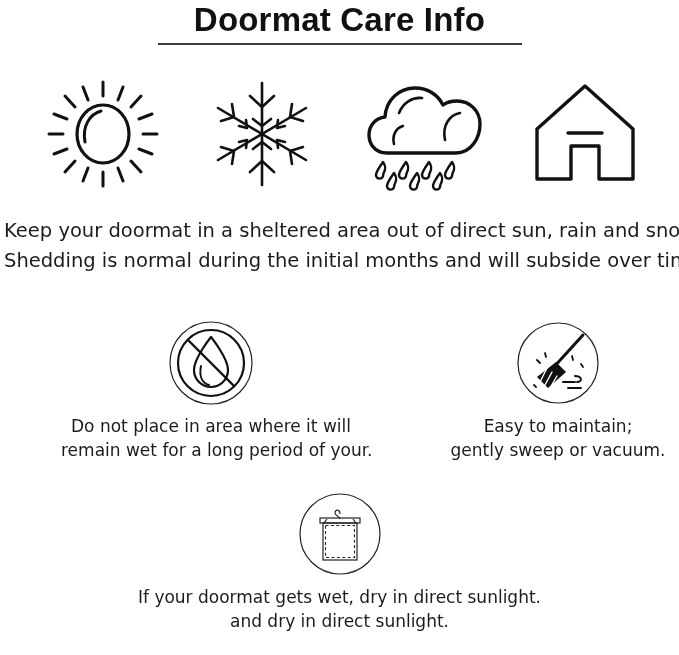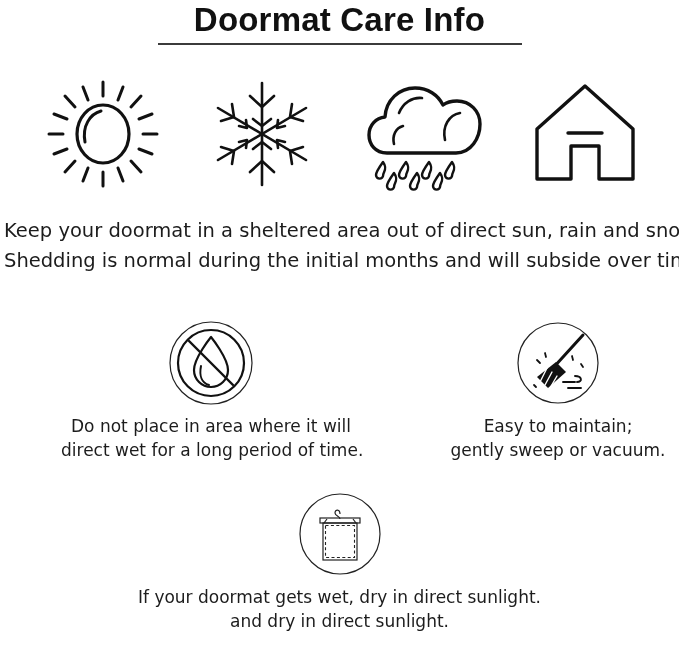--- a/index.html
+++ b/index.html
@@ -227,21 +227,21 @@
       <svg viewBox="0 0 86 86">
         <circle class="thin" cx="43" cy="43" r="41"></circle>
         <circle class="ln" stroke-width="2.2" cx="43" cy="43" r="33"></circle>
         <path class="ln" stroke-width="2.2" d="M43 17 C43 17 26 38 26 50 a17 17 0 0 0 34 0 C60 38 43 17 43 17 Z"></path>
         <path class="ln" stroke-width="2" d="M33 46 C31 56 34 63 41 65"></path>
         <line class="ln" stroke-width="2.4" x1="21" y1="21" x2="65" y2="65"></line>
       </svg>
     </div>
     <div class="caption">
       <span>Do not place in area where it will</span>
-      <span>direct wet for a long period of time.</span>
+      <span>remain wet for a long period of your.</span>
     </div>
   </div>
 
   <div class="pair-col pair-right">
     <div class="circle-icon">
       <svg viewBox="0 0 86 86">
         <circle class="thin" cx="43" cy="43" r="40"></circle>
         <line class="ln" stroke-width="3" x1="68" y1="15" x2="38" y2="48"></line>
         <path d="M41 42 L51 52 L33 68 L22 57 Z" fill="#111111"></path>
         <g stroke="#ffffff" stroke-width="1.4" stroke-linecap="round">

